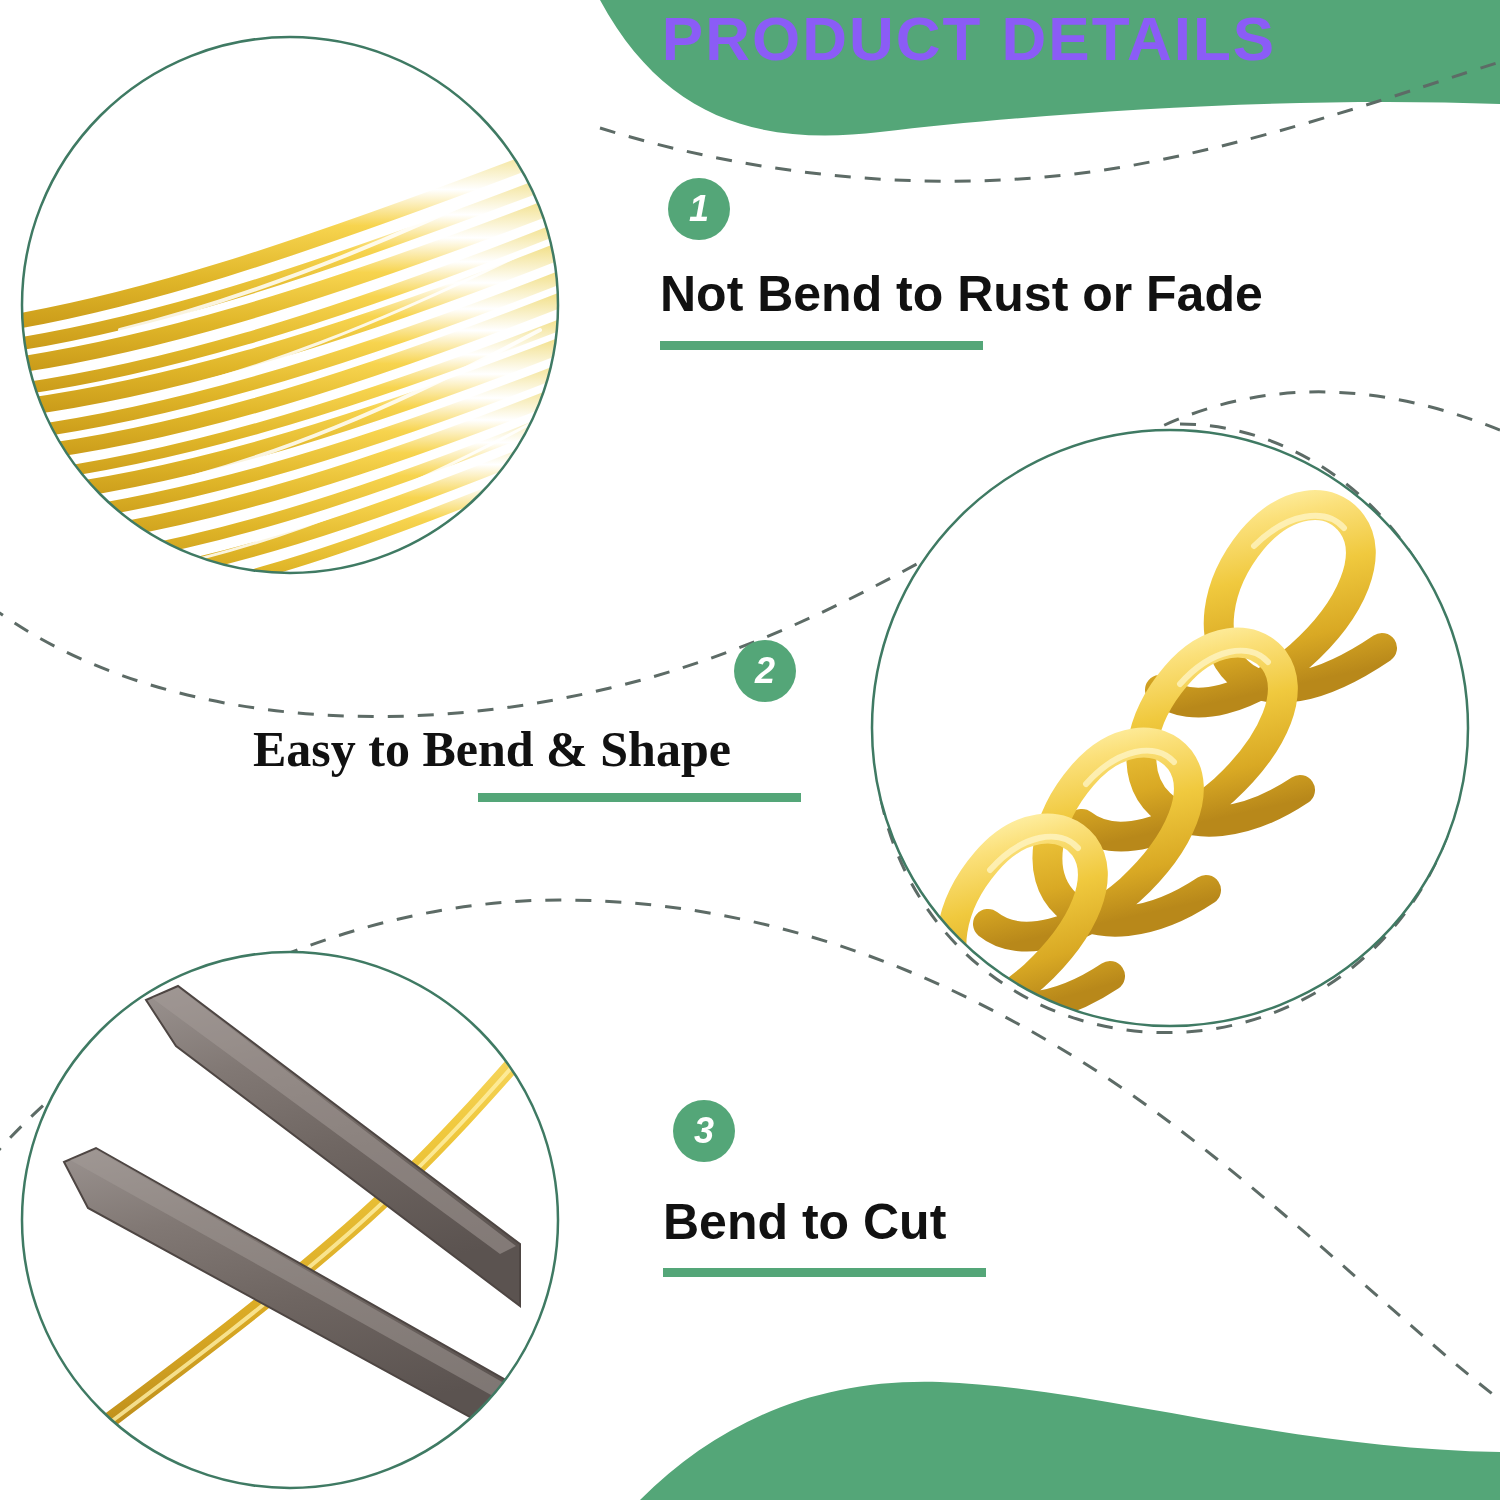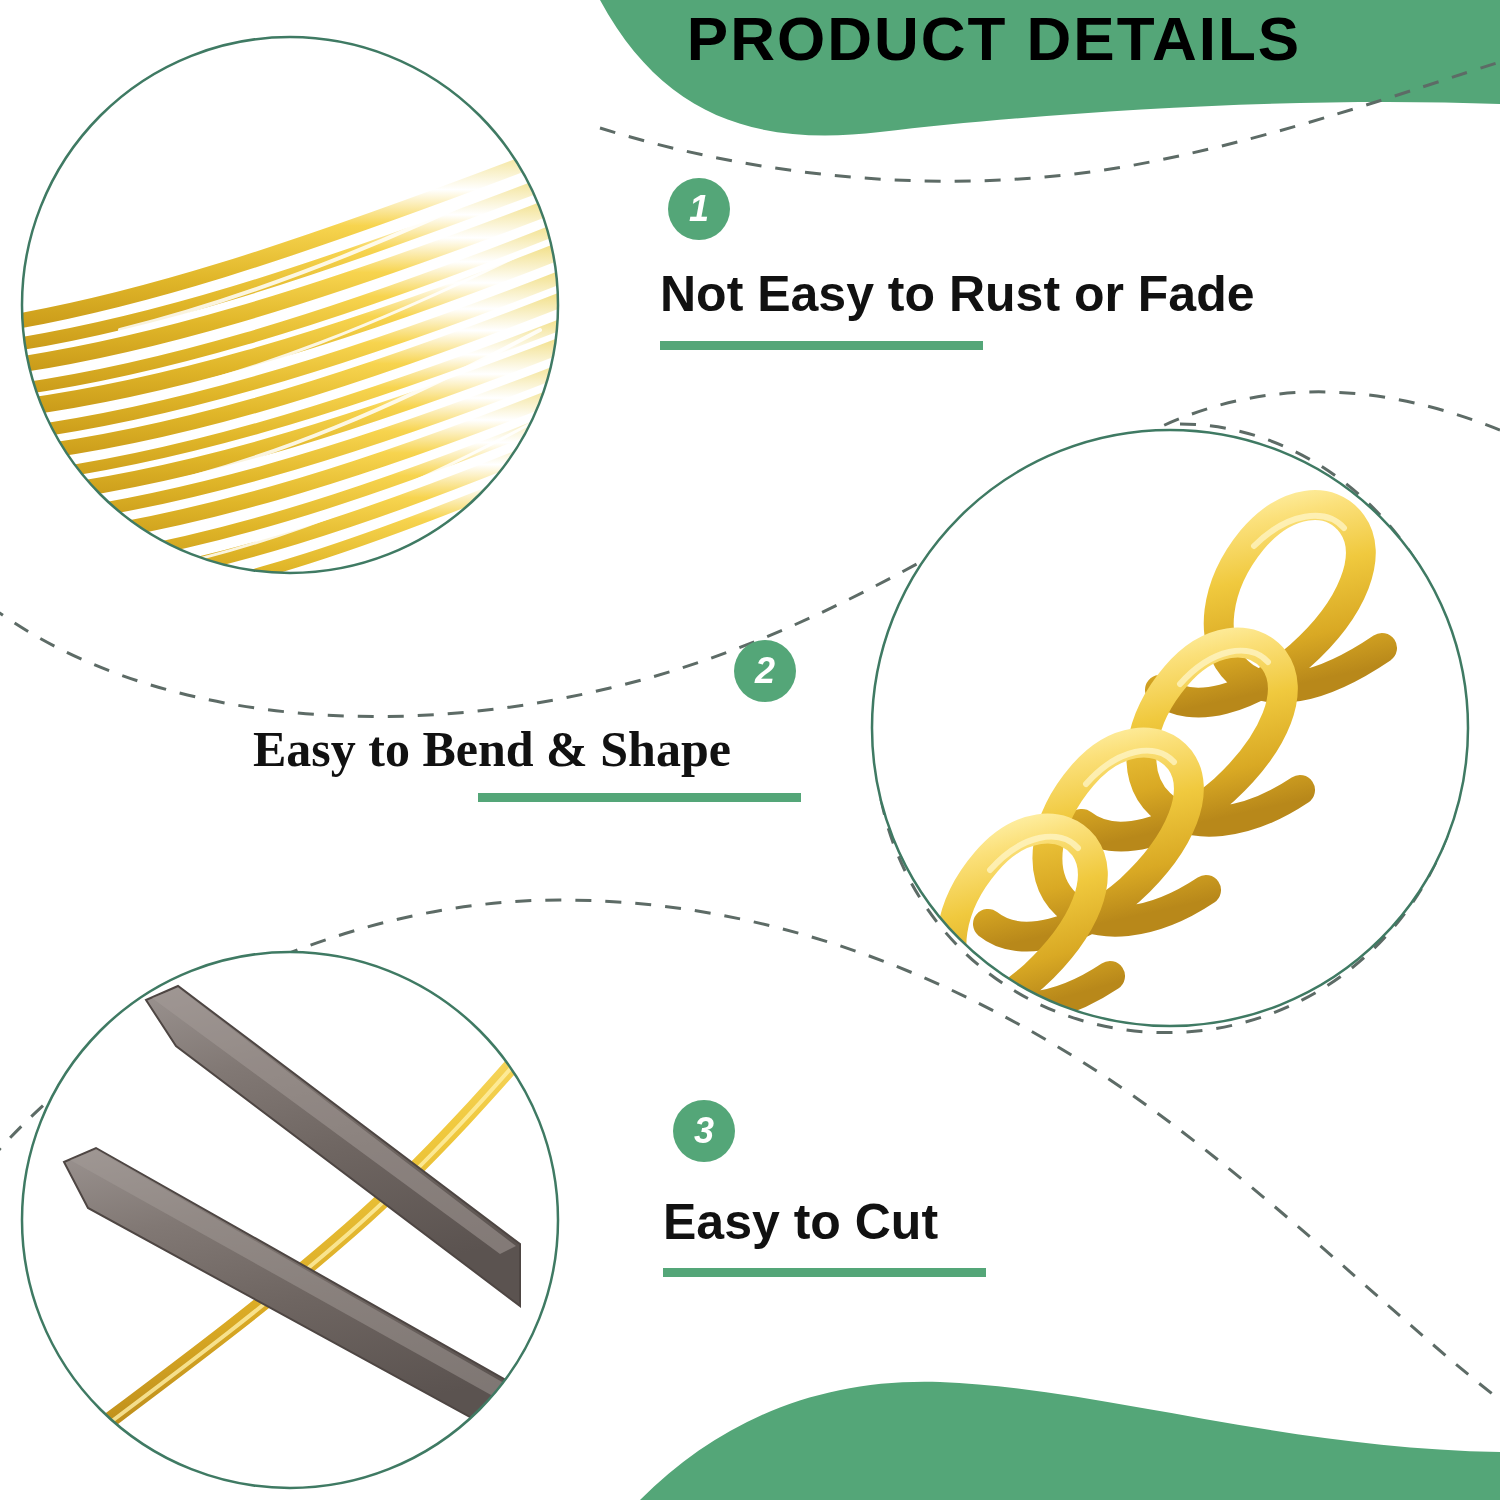--- a/index.html
+++ b/index.html
@@ -21,25 +21,25 @@
     top: 0;
     width: 1500px;
     height: 1500px;
   }
   #decor-layer { z-index: 1; }
   #photo-layer { z-index: 2; }
 
   
   .header-title {
     position: absolute;
-    left: 644px;
+    left: 619px;
     top: 8px;
     width: 700px;
     text-align: center;
-    color: #000000;
+    color: #8b5cf6;
     font-size: 62px;
     font-weight: bold;
     letter-spacing: 2px;
     line-height: 1.0;
     white-space: nowrap;
     z-index: 4;
   }
 
   
   .feature {
@@ -226,29 +226,29 @@
         <path d="M 70 1160 L 96 1150 L 516 1390 L 500 1400 Z" fill="#a49b97" opacity="0.5"></path>
       </g>
       <circle cx="290" cy="1220" r="268" fill="none" stroke="#3f7a63" stroke-width="2.5"></circle>
     </g>
   </svg>
 
   <div class="header-title">PRODUCT DETAILS</div>
 
   <div class="feature" id="feature-1">
     <div class="badge">1</div>
-    <div class="feature-title">Not Easy to Rust or Fade</div>
+    <div class="feature-title">Not Bend to Rust or Fade</div>
     <div class="underline"></div>
   </div>
 
   <div class="feature" id="feature-2">
     <div class="badge">2</div>
     <div class="feature-title">Easy to Bend &amp; Shape</div>
     <div class="underline"></div>
   </div>
 
   <div class="feature" id="feature-3">
     <div class="badge">3</div>
-    <div class="feature-title">Easy to Cut</div>
+    <div class="feature-title">Bend to Cut</div>
     <div class="underline"></div>
   </div>
 
 </div>
 
 </body></html>

